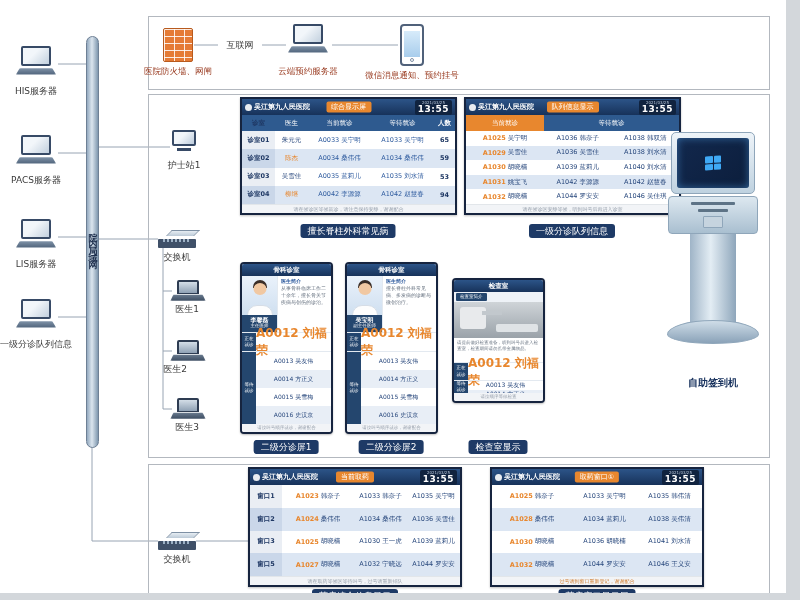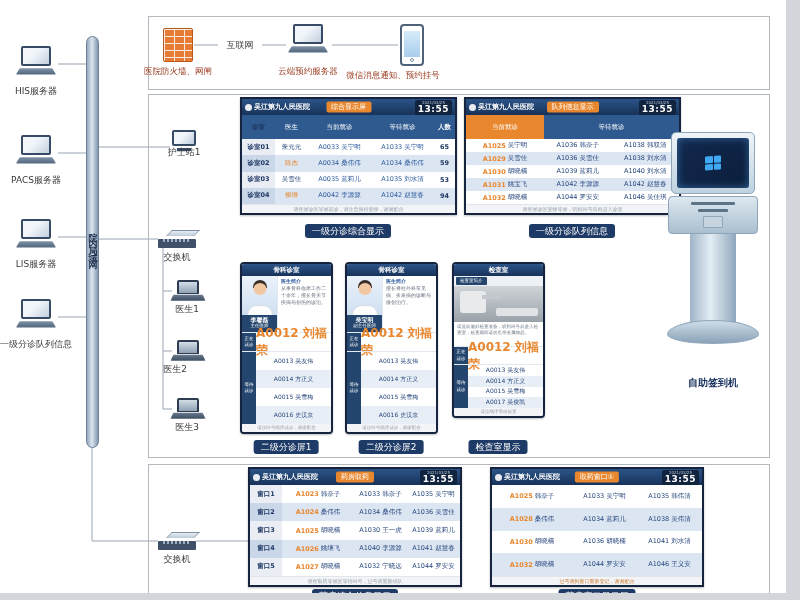--- a/index.html
+++ b/index.html
@@ -41,21 +41,21 @@
 
   
   .scr{position:absolute;border:2px solid #16243f;border-radius:0;background:#fff;display:flex;flex-direction:column;overflow:hidden;box-shadow:0 1px 2px rgba(0,0,0,.25)}
   .scr-head{flex:none;height:16px;display:flex;align-items:center;background:linear-gradient(#2c5488,#17325a);color:#fff;padding:0 3px;position:relative}
   .logo-dot{width:7px;height:7px;border-radius:50%;background:#fff;opacity:.9;margin-right:2px;flex:none}
   .hosp{font-size:7px;font-weight:bold;white-space:nowrap}
   .badge{position:absolute;left:50%;top:50%;transform:translate(-50%,-50%);background:#e8872e;border-radius:2px;font-size:7px;line-height:11px;padding:0 5px;white-space:nowrap}
   .clock{margin-left:auto;background:#10233f;border-radius:2px;padding:1px 3px;text-align:center;line-height:1}
   .clock .d{display:block;font-size:4px;color:#b9c7da}
   .clock .t{display:block;font-size:9px;font-weight:bold;letter-spacing:.5px}
-  .sub{flex:none;height:24px;display:flex;font-size:6.5px;color:#fff;text-align:center}
+  .sub{flex:none;height:16px;display:flex;font-size:6.5px;color:#fff;text-align:center}
   .sub .cell{background:#2e5a8f}
   .sub .cell.or{background:#e8872e}
   .rows{flex:1;display:flex;flex-direction:column}
   .r{display:flex;flex:1;font-size:6.5px;color:#27477c;text-align:center}
   .rows .r:nth-child(even){background:#dce6f3}
   .cell{display:flex;align-items:center;justify-content:center;height:100%;overflow:hidden;white-space:nowrap}
   .c-room{width:33px;flex:none;background:rgba(46,90,143,.10);color:#1f3864;font-weight:bold}
   .c-doc{width:33px;flex:none}
   .c-cur{flex:1;color:#2d5a9e}
   .c-wait{flex:1;color:#2d5a9e}
@@ -179,29 +179,29 @@
   <div class="lbl" style="left:218px;top:40px;width:44px">互联网</div>
   <div class="pc-icon" style="left:286px;top:24px">
         <div class="pc-mon"></div>
         <div class="pc-kb"></div>
       </div>
   <div class="lbl lbl-warm" style="left:258px;top:66px;width:100px">云端预约服务器</div>
   <div class="phone-icon" style="left:400px;top:24px">
         <div class="p-scr"></div>
         <div class="p-btn"></div>
       </div>
-  <div class="lbl lbl-warm" style="left:327px;top:70px;width:132px">微信消息通知、预约挂号</div>
+  <div class="lbl lbl-warm" style="left:346px;top:70px;width:132px">微信消息通知、预约挂号</div>
 
   <div class="sect" style="left:148px;top:94px;width:622px;height:364px"></div>
 
   <div class="abs" style="left:170px;top:130px;width:28px">
         <div class="mini-mon"></div>
         <div class="mini-base"></div>
       </div>
-  <div class="lbl" style="left:148px;top:147px;width:72px">护士站1</div>
+  <div class="lbl" style="left:148px;top:160px;width:72px">护士站1</div>
 
   <div class="sw-icon" style="left:158px;top:230px">
         <div class="sw-top"></div>
         <div class="sw-front">
           <div class="sw-ports"></div>
         </div>
       </div>
   <div class="lbl" style="left:146px;top:252px;width:62px">交换机</div>
 
   <div class="laptop" style="left:172px;top:280px">
@@ -262,21 +262,21 @@
       <div class="r">
         <span class="cell c-room">诊室04</span>
             <span class="cell c-doc hot">柳继</span>
             <span class="cell c-cur">A0042 李源源</span>
             <span class="cell c-wait">A1042 赵慧春</span>
             <span class="cell c-num">94</span>
       </div>
     </div>
     <div class="tick">请在候诊区等候就诊，请注意保持安静，谢谢配合</div>
   </div>
-  <div class="cap" style="left:348px;top:224px">一级分诊综合显示</div>
+  <div class="cap" style="left:348px;top:224px">擅长脊柱外科常见病</div>
 
   <div class="scr" style="left:464px;top:97px;width:217px;height:118px">
     <div class="scr-head">
       <span class="logo-dot"></span>
       <span class="hosp">吴江第九人民医院</span>
       <span class="badge">队列信息显示</span>
       <span class="clock">
         <span class="d">2021/03/25</span>
         <span class="t">13:55</span>
       </span>
@@ -396,21 +396,21 @@
         <div>A0013 吴友伟</div>
         <div>A0014 方正义</div>
         <div>A0015 吴雪梅</div>
         <div>A0016 史汉京</div>
       </div>
     </div>
     <div class="ss-tick">请按叫号顺序就诊，谢谢配合</div>
   </div>
   <div class="cap" style="left:391px;top:440px">二级分诊屏2</div>
 
-  <div class="sscr" style="left:452px;top:262px;width:93px;height:156px">
+  <div class="sscr" style="left:452px;top:278px;width:93px;height:125px">
     <div class="ss-head">检查室</div>
     <div class="ss-badge">
           <span>检查室简介</span>
         </div>
     <div class="ss-photo3">
           <div class="ex-machine"></div>
           <div class="ex-arm"></div>
           <div class="ex-bed"></div>
         </div>
     <div class="ss-para">请提前做好检查准备，听到叫号后进入检查室，检查期间请勿携带金属物品。</div>
@@ -459,21 +459,21 @@
         <div class="sw-front">
           <div class="sw-ports"></div>
         </div>
       </div>
   <div class="lbl" style="left:146px;top:554px;width:62px">交换机</div>
 
   <div class="scr" style="left:248px;top:467px;width:214px;height:120px">
     <div class="scr-head">
       <span class="logo-dot"></span>
       <span class="hosp">吴江第九人民医院</span>
-      <span class="badge">药房取药</span>
+      <span class="badge">当前取药</span>
       <span class="clock">
         <span class="d">2021/03/25</span>
         <span class="t">13:55</span>
       </span>
     </div>
     <div class="rows">
       <div class="r">
         <span class="cell p-win">窗口1</span>
         <span class="cell p-cur">
               <i class="id" style="font-style:normal">A1023</i>
@@ -492,29 +492,20 @@
             <span class="cell q-w">A1036 吴雪佳</span>
       </div>
       <div class="r">
         <span class="cell p-win">窗口3</span>
         <span class="cell p-cur">
               <i class="id" style="font-style:normal">A1025</i>
               <i class="nm" style="font-style:normal">胡晓楠</i>
             </span>
         <span class="cell q-w">A1030 王一虎</span>
             <span class="cell q-w">A1039 蓝莉儿</span>
-      </div>
-      <div class="r">
-        <span class="cell p-win">窗口4</span>
-        <span class="cell p-cur">
-              <i class="id" style="font-style:normal">A1026</i>
-              <i class="nm" style="font-style:normal">姚继飞</i>
-            </span>
-        <span class="cell q-w">A1040 李源源</span>
-            <span class="cell q-w">A1041 赵慧春</span>
       </div>
       <div class="r">
         <span class="cell p-win">窗口5</span>
         <span class="cell p-cur">
               <i class="id" style="font-style:normal">A1027</i>
               <i class="nm" style="font-style:normal">胡晓楠</i>
             </span>
         <span class="cell q-w">A1032 宁晓远</span>
             <span class="cell q-w">A1044 罗安安</span>
       </div>

